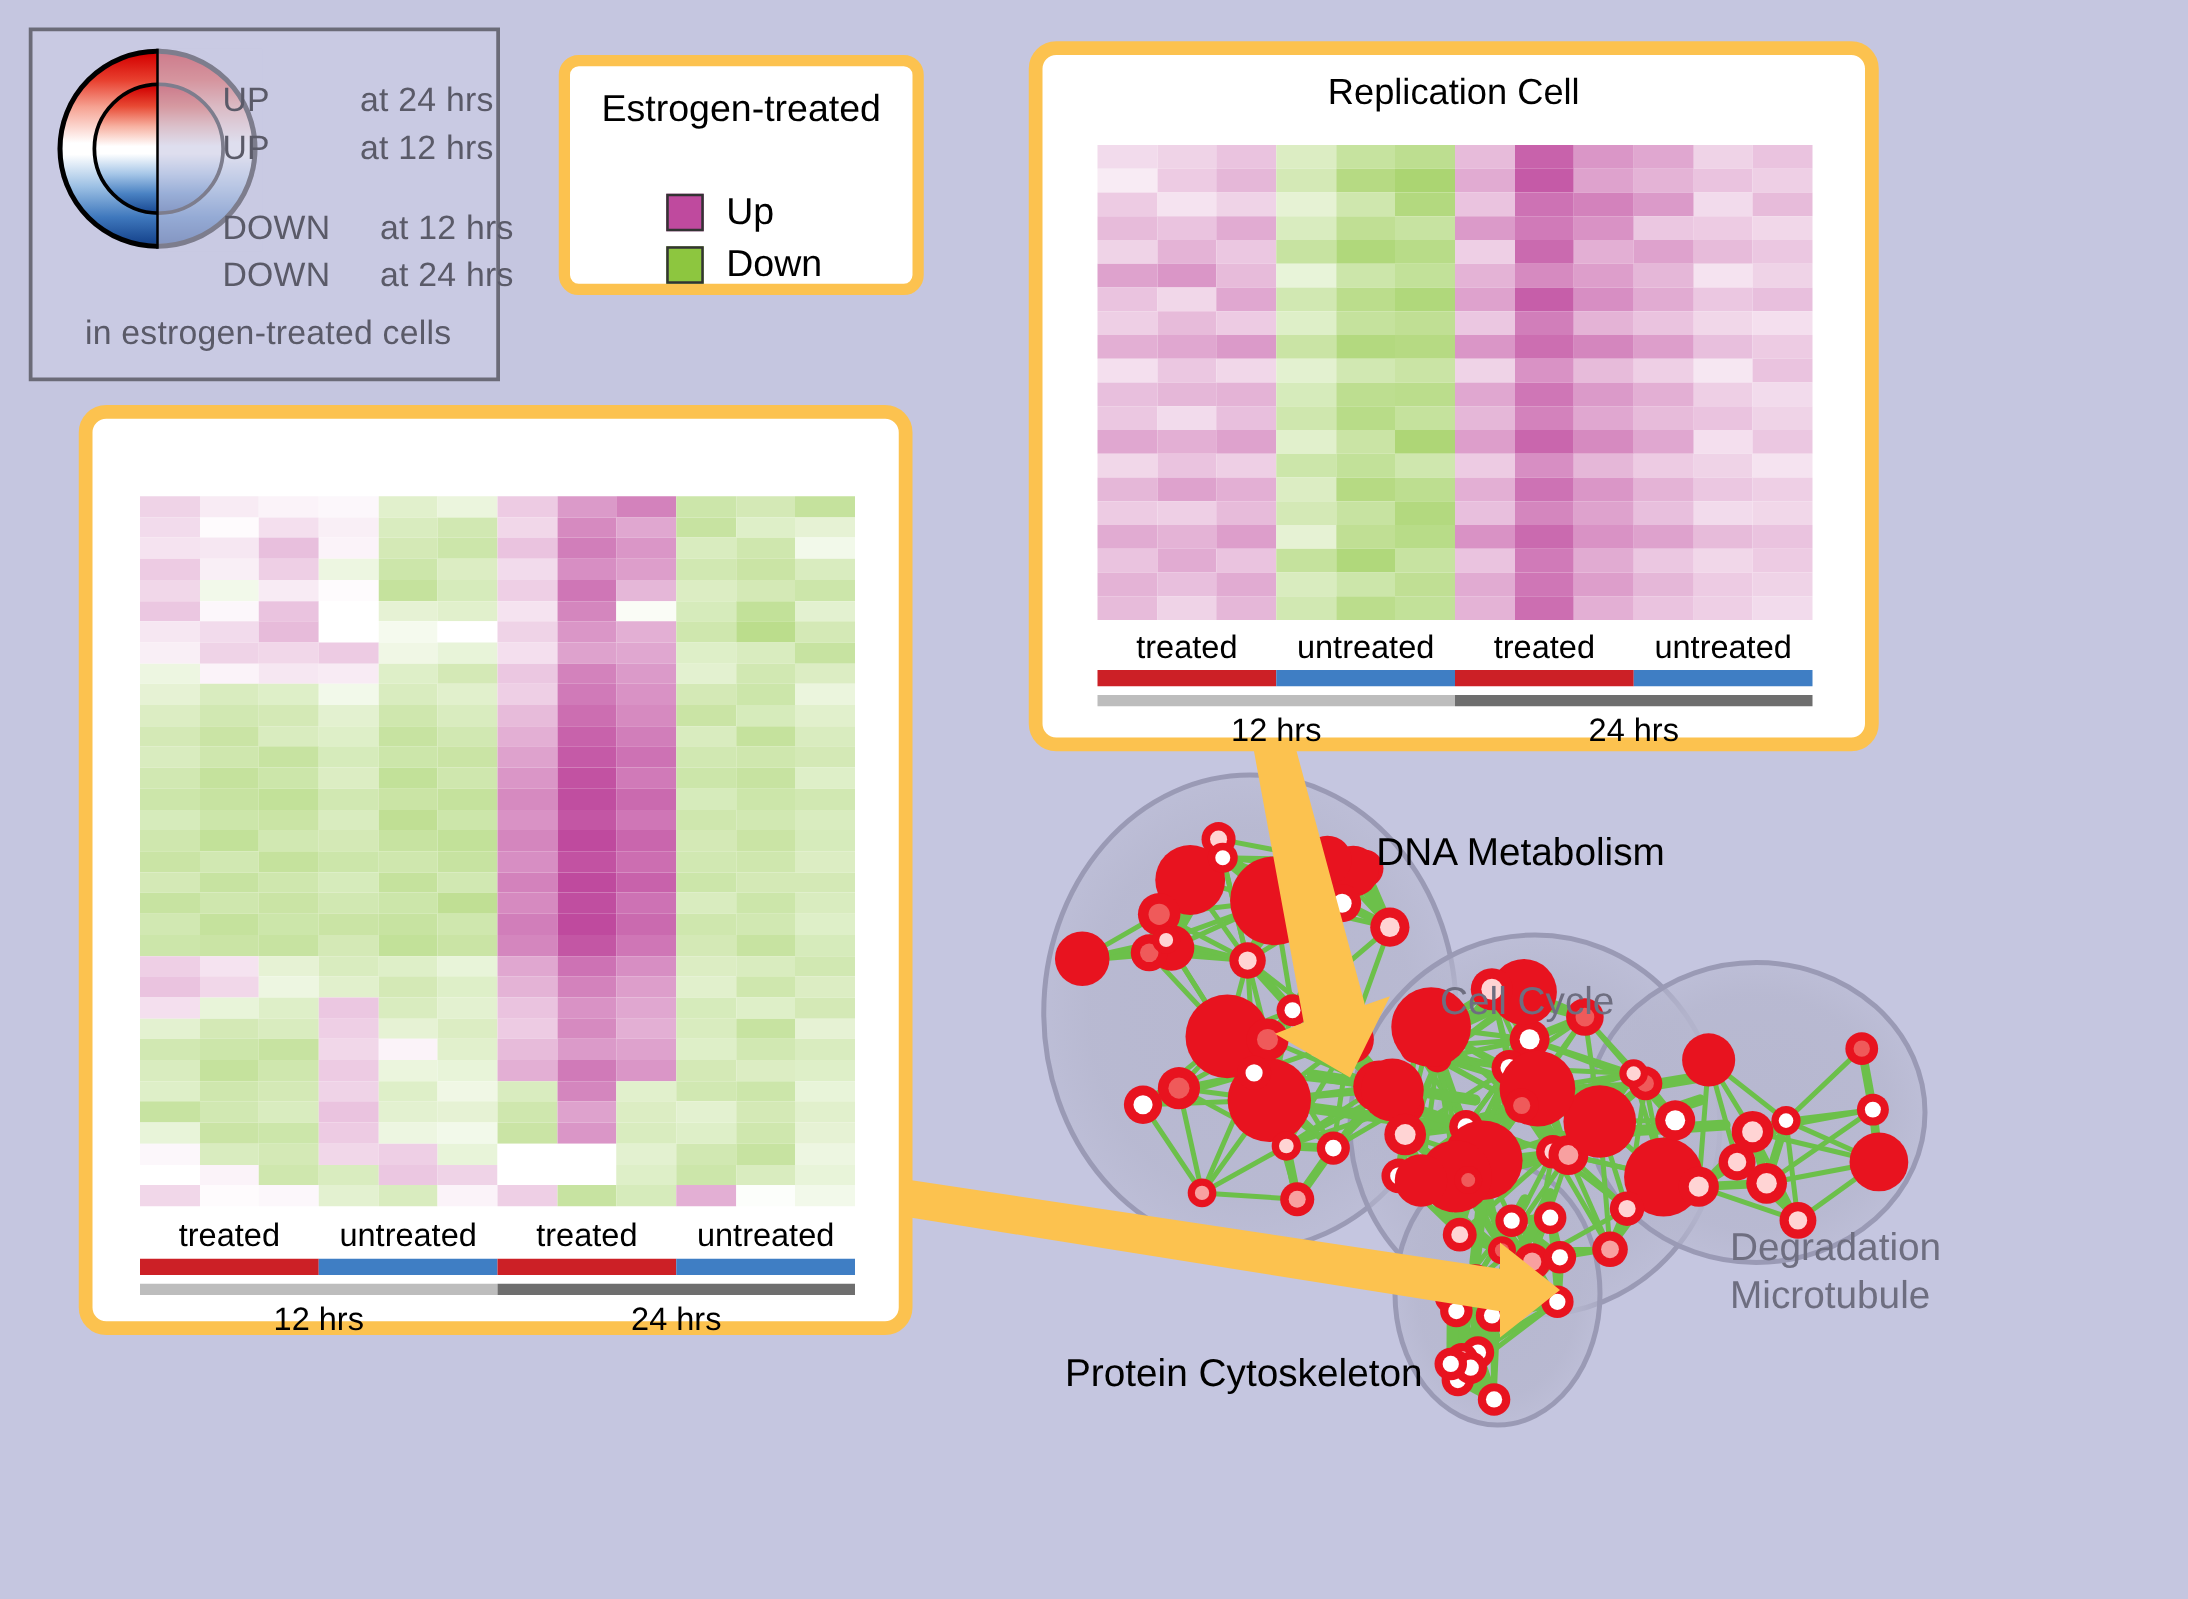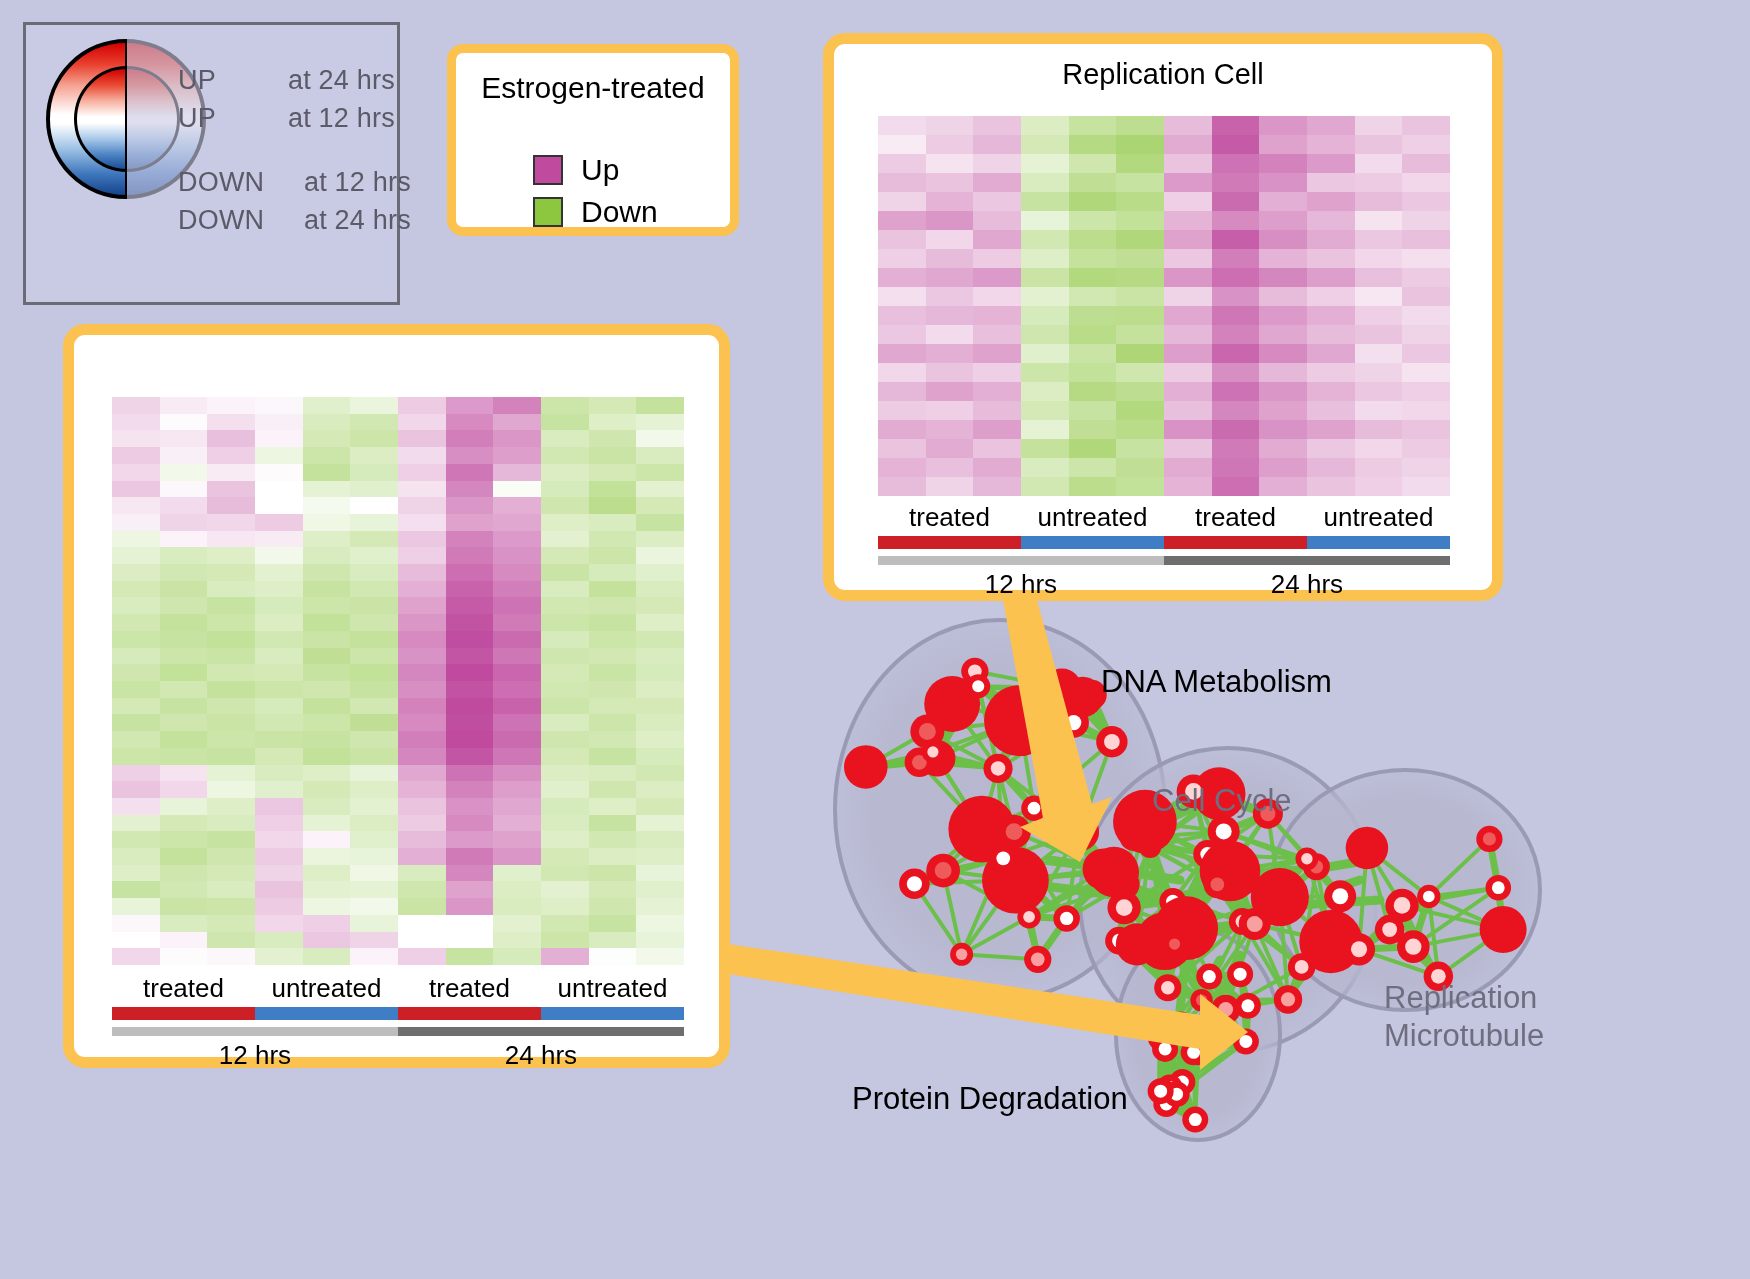--- a/index.html
+++ b/index.html
@@ -116,20 +116,21 @@
       <div class="axis"></div>
     </div>
     <div class="ckey" id="ck-up24">UP</div>
     <div class="ckey" id="ck-up24t">at 24 hrs</div>
     <div class="ckey" id="ck-up12">UP</div>
     <div class="ckey" id="ck-up12t">at 12 hrs</div>
     <div class="ckey" id="ck-dn12">DOWN</div>
     <div class="ckey" id="ck-dn12t">at 12 hrs</div>
     <div class="ckey" id="ck-dn24">DOWN</div>
     <div class="ckey" id="ck-dn24t">at 24 hrs</div>
+    <div class="ckey" id="ck-sub1">in estrogen-treated cells</div>
   </div>
 
   <div id="updown-legend">
     <div class="l1">Estrogen-treated</div>
     <div class="sw-row" id="sw-up">
       <span class="sw" style="background: rgb(191, 74, 158);"></span>
       <span class="sw-lab">Up</span>
     </div>
     <div class="sw-row" id="sw-down">
       <span class="sw" style="background: rgb(141, 198, 63);"></span>
@@ -1637,17 +1638,17 @@
     <g>
       <polygon fill="#fcc24f" points="1003,600 1037,600 1092,804 1112,797 1080,862 1020,827 1043,818"></polygon>
     </g>
     <g>
       <polygon fill="#fcc24f" points="728,944 1200,1015 1200,994 1248,1032 1200,1070 1200,1049 728,974"></polygon>
     </g>
   </svg>
 
   <div class="netlab" id="lab-dna">DNA Metabolism</div>
   <div class="netlab" id="lab-cell">Cell Cycle</div>
-  <div class="netlab" id="lab-micro1">Replication</div>
+  <div class="netlab" id="lab-micro1">Degradation</div>
   <div class="netlab" id="lab-micro2">Microtubule</div>
-  <div class="netlab" id="lab-ubi2">Protein Degradation</div>
+  <div class="netlab" id="lab-ubi2">Protein Cytoskeleton</div>
 
 </div>
 
 </body></html>

